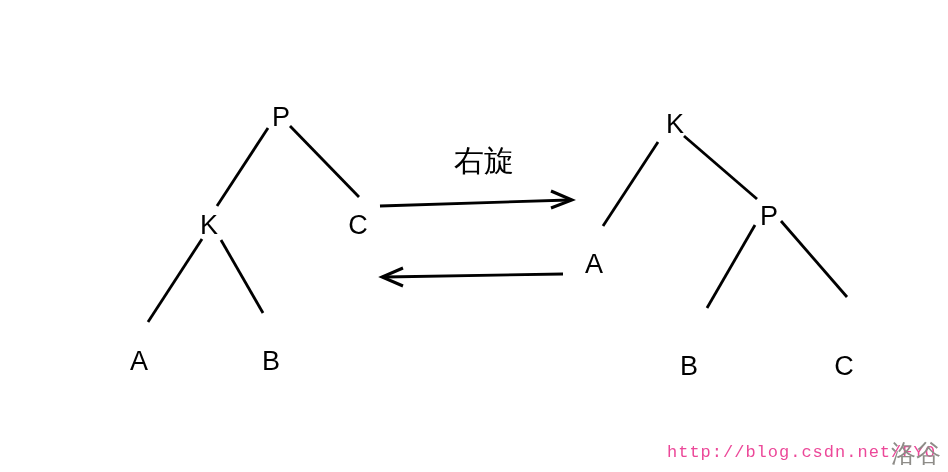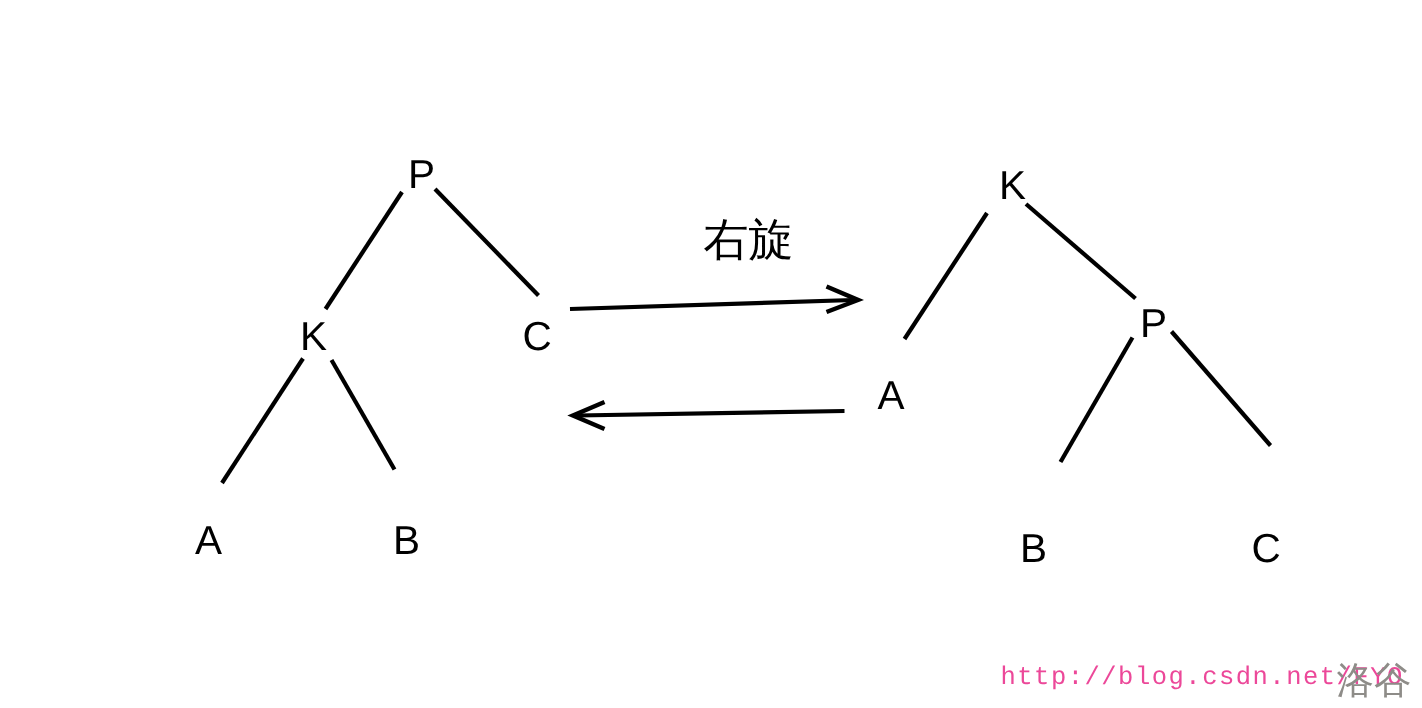--- a/index.html
+++ b/index.html
@@ -106,18 +106,18 @@
   </div>
 
   <div>
     <span class="node-label" style="left:675px; top:124px;">K</span>
     <span class="node-label" style="left:594px; top:264px;">A</span>
     <span class="node-label" style="left:769px; top:216px;">P</span>
     <span class="node-label" style="left:689px; top:366px;">B</span>
     <span class="node-label" style="left:844px; top:366px;">C</span>
   </div>
 
-  <span class="rotation-label" style="left:499px; top:161px;text-align:center;">右旋</span>
+  <span class="rotation-label" style="left:484px; top:161px;text-align:center;">右旋</span>
 
   <span class="watermark-url">http://blog.csdn.net/FYO</span>
   <span class="watermark-stamp">洛谷</span>
 
 </div>
 
 </body></html>

